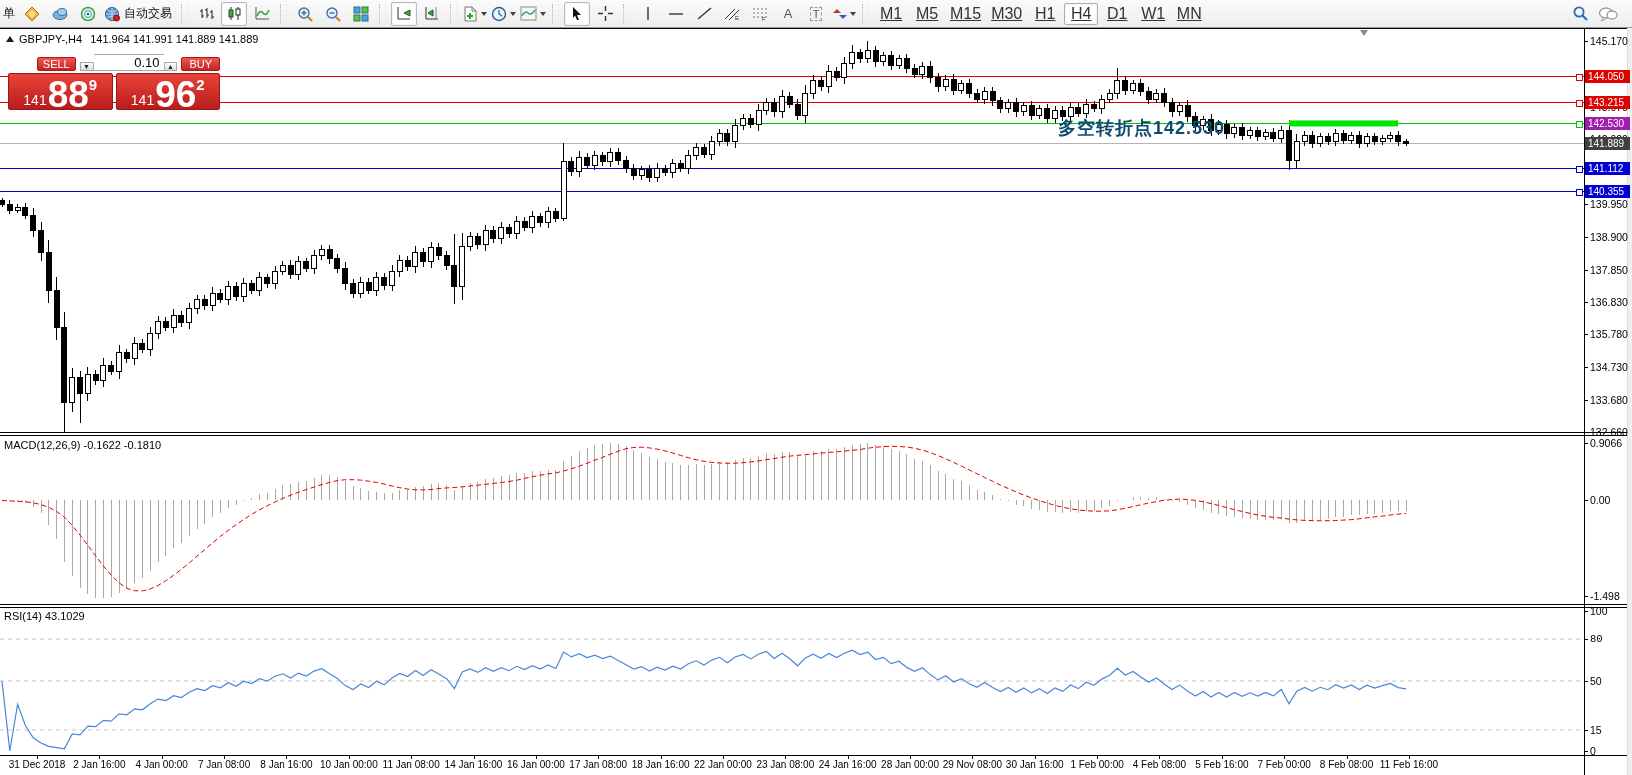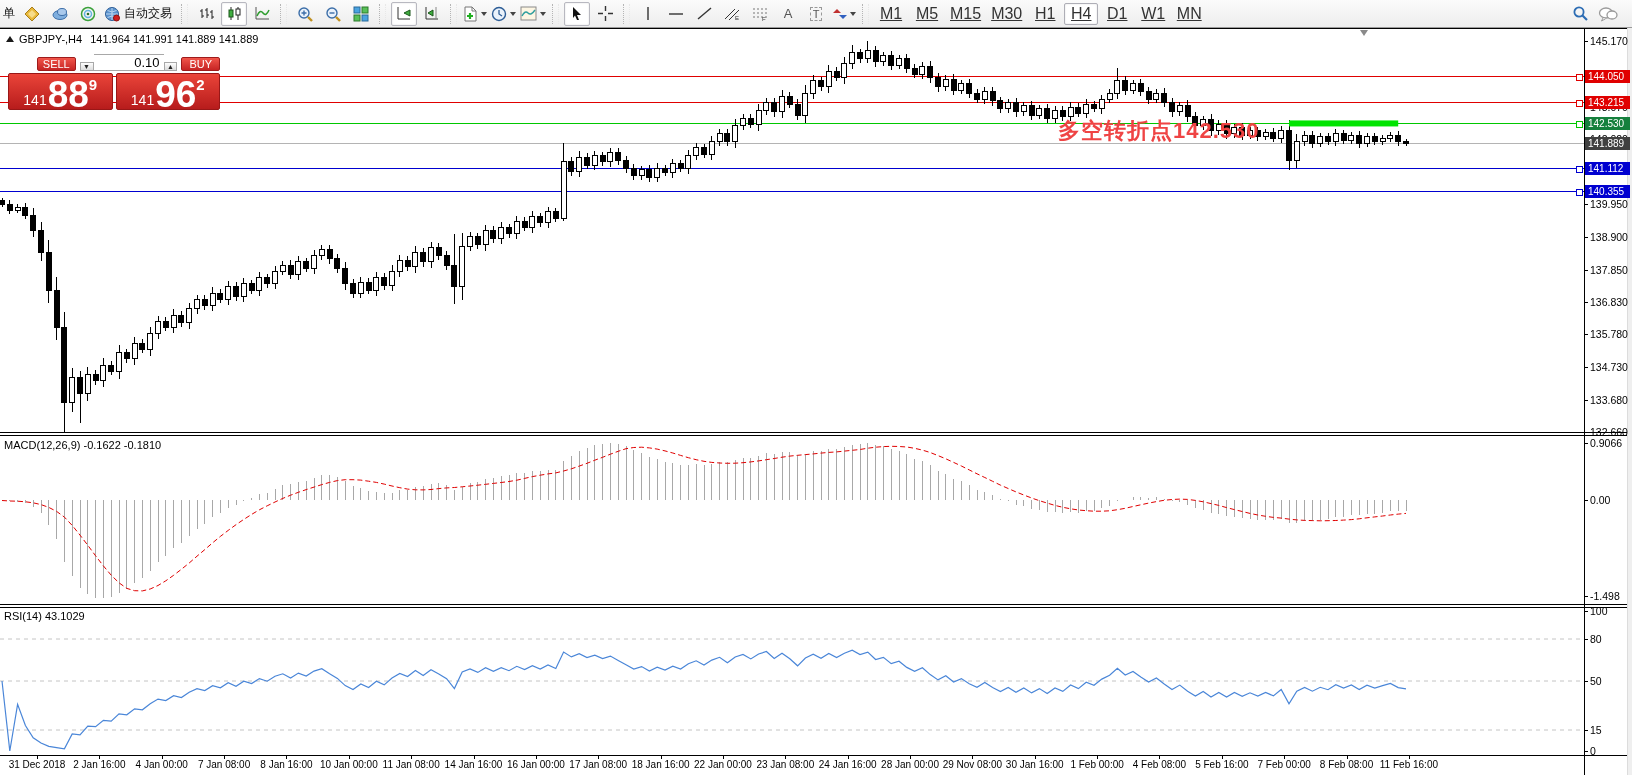--- a/index.html
+++ b/index.html
@@ -24,21 +24,21 @@
   
   #symbol-row{position:absolute;left:6px;top:33px;z-index:4;font-size:11px;color:#000;display:flex;align-items:center;}
   #collapse-tri{width:0;height:0;border-left:4px solid transparent;border-right:4px solid transparent;border-bottom:6px solid #1a1a1a;margin-right:5px;}
   .panel-label{position:absolute;left:4px;z-index:4;font-size:11px;color:#000;}
   .scale-tick-label{position:absolute;left:1590px;font-size:10.5px;color:#000;z-index:3;}
   .scale-tick{position:absolute;left:1584px;width:4px;height:1px;background:#000;z-index:3;}
   .price-tag{position:absolute;left:1585px;width:42px;height:13px;z-index:5;color:#fff;font-size:10px;line-height:13px;padding-left:3px;}
   .tag-square{position:absolute;width:5px;height:5px;background:#fff;z-index:4;}
   .time-label{position:absolute;top:759px;transform:translateX(-50%);font-size:10px;color:#000;white-space:nowrap;z-index:3;}
   .time-tick{position:absolute;top:755px;width:1px;height:4px;background:#000;z-index:3;}
-  #annotation{position:absolute;left:1058px;top:116px;z-index:4;font-size:22px;font-weight:bold;color:#ef4444;white-space:nowrap;letter-spacing:1px;}
+  #annotation{position:absolute;left:1058px;top:116px;z-index:4;font-size:18px;font-weight:bold;color:#0c4a6e;white-space:nowrap;letter-spacing:1px;}
   #shift-marker{position:absolute;left:1360px;top:30px;width:0;height:0;border-left:4px solid transparent;border-right:4px solid transparent;border-top:6px solid #8a8a8a;z-index:4;}
   
   #trade-panel{position:absolute;left:8px;top:50px;width:212px;z-index:8;}
   #tp-row1{display:flex;align-items:flex-end;height:21px;margin-left:29px;}
   .tp-btn{width:46px;background:linear-gradient(#f1554a,#c62424);border:1px solid #9e1b1b;border-radius:2px;color:#fff;font-size:11px;display:flex;align-items:center;justify-content:center;}
   .spin{width:15px;background:linear-gradient(#fdfdfd,#dcdcdc);border:1px solid #a8a8a8;display:flex;align-items:center;justify-content:center;font-size:7px;color:#222;}
   #vol-input{width:62px;border:1px solid #a8a8a8;border-left:none;border-right:none;font-size:13px;text-align:right;padding:0 4px;font-family:"Liberation Sans",sans-serif;}
   #tp-row2{display:flex;margin-top:2px;height:37px;}
   .bigprice{flex:1;background:linear-gradient(#ea4439,#b71c1c);border:1px solid #991717;border-radius:2px;color:#fff;display:flex;align-items:flex-end;justify-content:center;padding-bottom:1px;}
   .bigprice+.bigprice{margin-left:3px;}
@@ -1230,36 +1230,36 @@
       <div class="scale-tick-label" style="top: 361.188px;">134.730</div>
       <div class="scale-tick" style="top: 400px;"></div>
       <div class="scale-tick-label" style="top: 394px;">133.680</div>
       <div class="scale-tick" style="top: 431.875px;"></div>
       <div class="scale-tick-label" style="top: 425.875px;">132.660</div>
       <div class="tag-square" style="left: 1576px; top: 73.5px; border: 1px solid rgb(224, 0, 0);"></div>
       <div class="price-tag" style="top: 69.5px; background: rgb(224, 0, 0);">144.050</div>
       <div class="tag-square" style="left: 1576px; top: 99.5px; border: 1px solid rgb(224, 0, 0);"></div>
       <div class="price-tag" style="top: 95.5px; background: rgb(224, 0, 0);">143.215</div>
       <div class="tag-square" style="left: 1576px; top: 120.5px; border: 1px solid rgb(0, 200, 0);"></div>
-      <div class="price-tag" style="top: 116.5px; background: #15803d;">142.530</div>
+      <div class="price-tag" style="top: 116.5px; background: #a21caf;">142.530</div>
       <div class="price-tag" style="top: 136.5px; background: #404040;">141.889</div>
       <div class="tag-square" style="left: 1576px; top: 165.5px; border: 1px solid rgb(0, 0, 208);"></div>
       <div class="price-tag" style="top: 161.5px; background: rgb(0, 0, 208);">141.112</div>
       <div class="tag-square" style="left: 1576px; top: 188.5px; border: 1px solid rgb(0, 0, 208);"></div>
       <div class="price-tag" style="top: 184.5px; background: rgb(0, 0, 208);">140.355</div>
       <div class="scale-tick" style="top: 443px;"></div>
       <div class="scale-tick-label" style="top: 437px;">0.9066</div>
       <div class="scale-tick" style="top: 500.467px;"></div>
       <div class="scale-tick-label" style="top: 494.467px;">0.00</div>
       <div class="scale-tick" style="top: 596px;"></div>
       <div class="scale-tick-label" style="top: 590px;">-1.498</div>
       <div class="scale-tick" style="top: 611px;"></div>
       <div class="scale-tick-label" style="top: 605px;">100</div>
       <div class="scale-tick" style="top: 639px;"></div>
-      <div class="scale-tick-label" style="top: 633px;">80</div>
+      <div class="scale-tick-label" style="top: 633px; font-family: Liberation Mono, monospace;">80</div>
       <div class="scale-tick" style="top: 681px;"></div>
       <div class="scale-tick-label" style="top: 675px;">50</div>
       <div class="scale-tick" style="top: 730px;"></div>
       <div class="scale-tick-label" style="top: 724px;">15</div>
       <div class="scale-tick" style="top: 751px;"></div>
       <div class="scale-tick-label" style="top: 745px;">0</div>
       <div class="time-tick" style="left: 37px;"></div>
       <div class="time-label" style="left: 37px;">31 Dec 2018</div>
       <div class="time-tick" style="left: 99.36px;"></div>
       <div class="time-label" style="left: 99.36px;">2 Jan 16:00</div>

